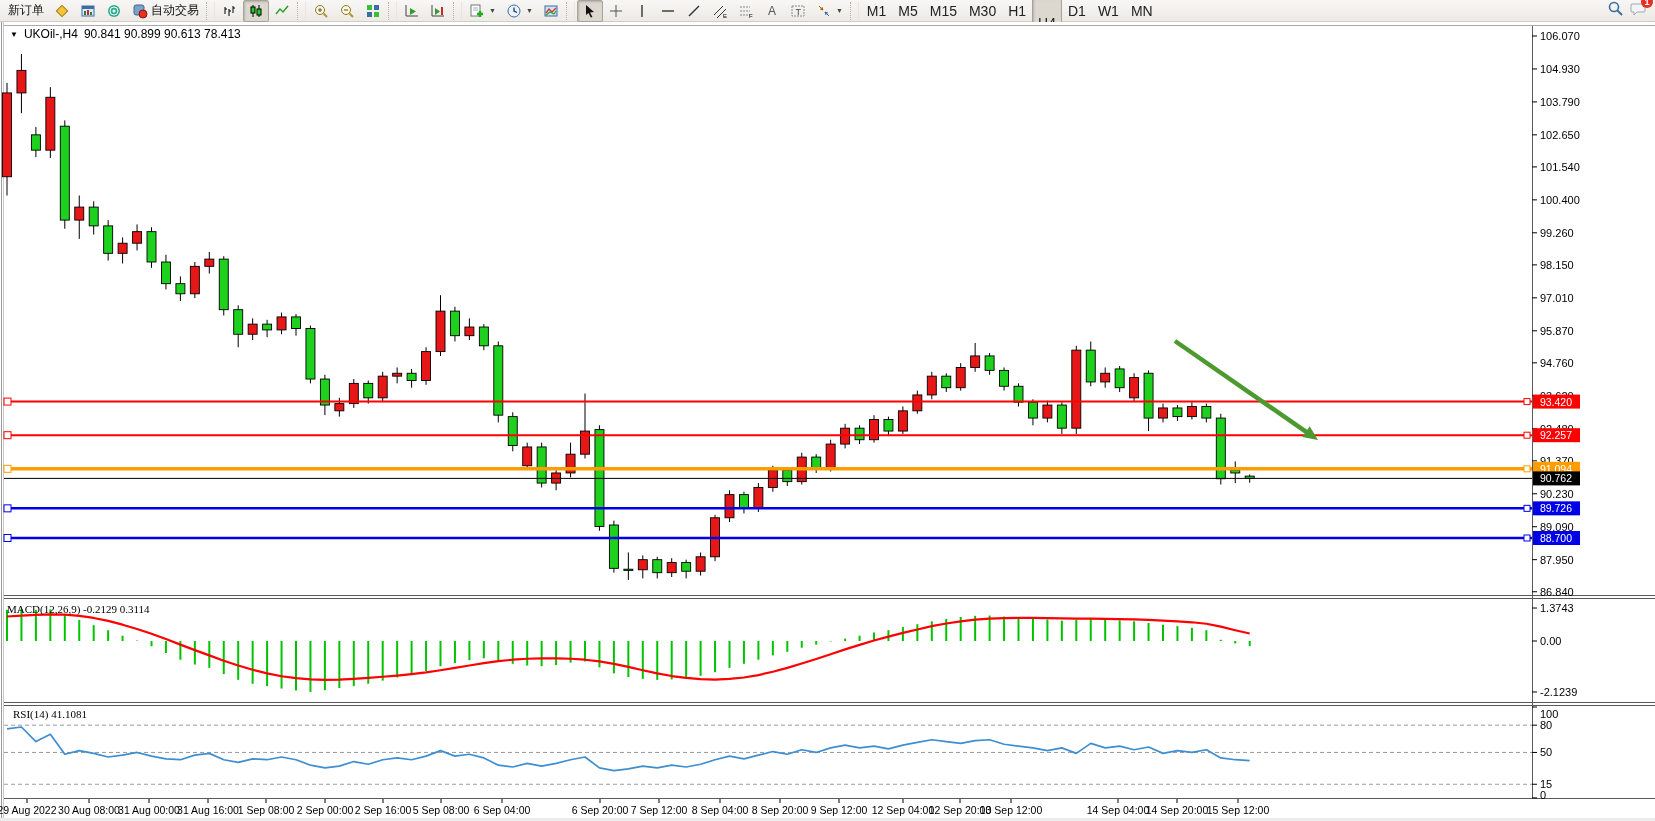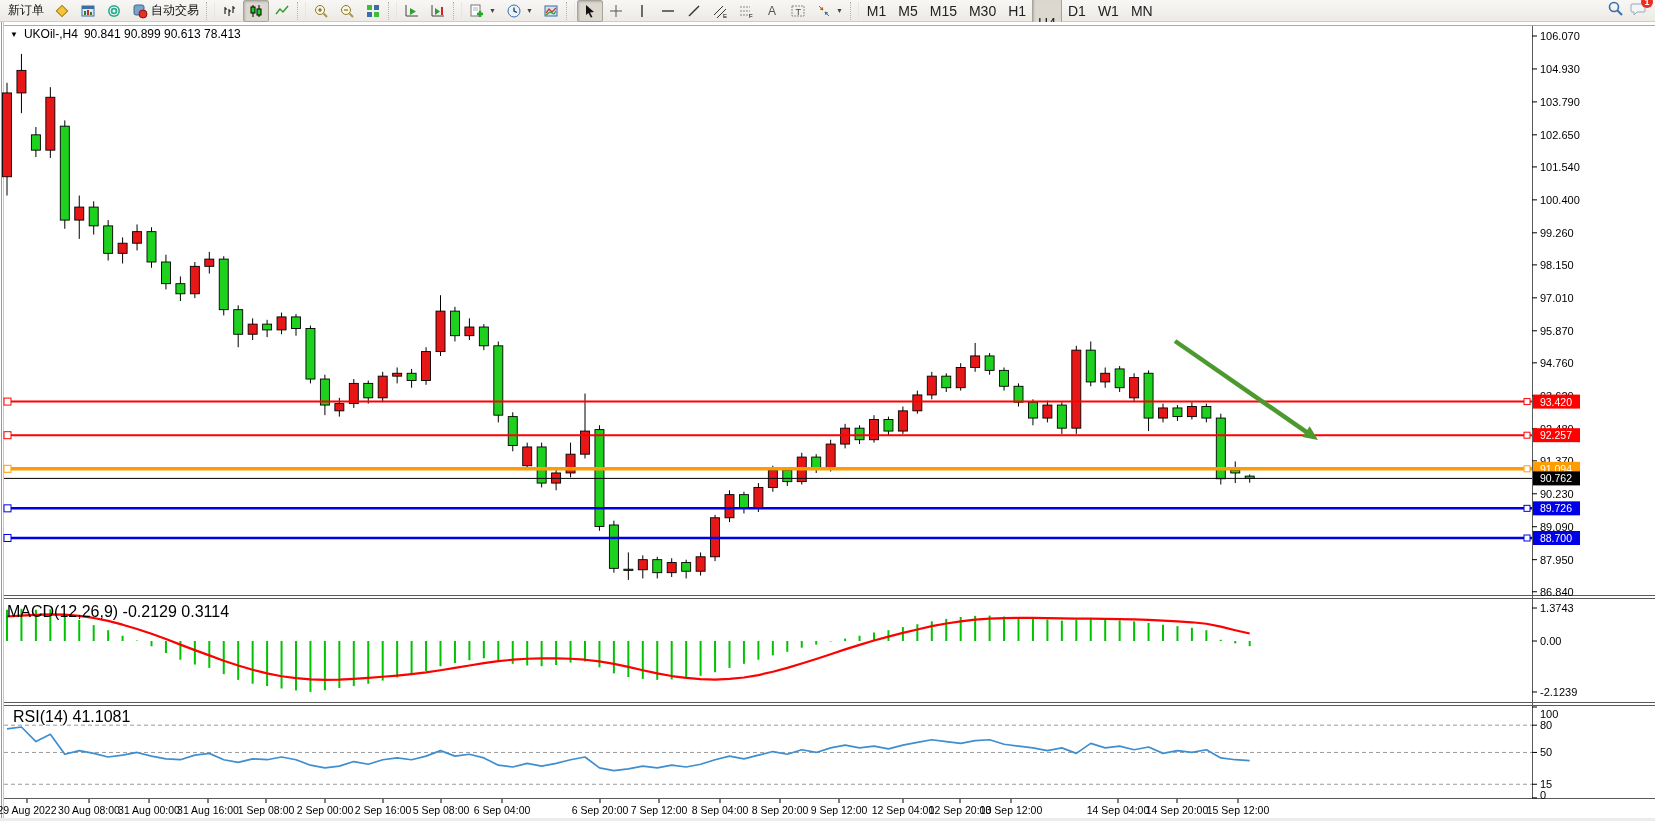--- a/index.html
+++ b/index.html
@@ -17,21 +17,21 @@
   .tb-tf.active{background:#dcd8d0;border:1px solid #a9a49b;box-shadow:inset 1px 1px 2px rgba(0,0,0,.18);margin-top:24px;}
   .dd-arrow{font-size:7px;color:#444;margin-left:1px;}
   #tb-right{margin-left:auto;display:flex;align-items:center;gap:6px;padding-right:8px;}
   .badge{position:absolute;top:-4px;right:-6px;background:#e53022;color:#fff;font-size:9px;font-weight:bold;
     border-radius:7px;min-width:12px;height:12px;line-height:12px;text-align:center;}
   
   #chart-area{position:absolute;left:0;top:22px;width:1655px;height:799px;background:#fff;}
   #chart-svg{position:absolute;left:0;top:0;}
   #chart-title{position:absolute;left:10px;top:5px;font-size:12px;color:#000;display:flex;gap:6px;align-items:center;}
   #chart-title .tri{font-size:8px;color:#000;}
-  .pane-label{position:absolute;font-size:16px;color:#000;}
+  .pane-label{position:absolute;font-size:11px;color:#000;font-family:Liberation Serif, serif;}
   #macd-label{left:7px;top:581px;}
   #rsi-label{left:13px;top:686px;}
   text{font-family:"Liberation Sans",sans-serif;}
 </style>
 </head>
 <body>
 
 <div id="app">
   <div id="toolbar">
       <div class="tb-btn">

